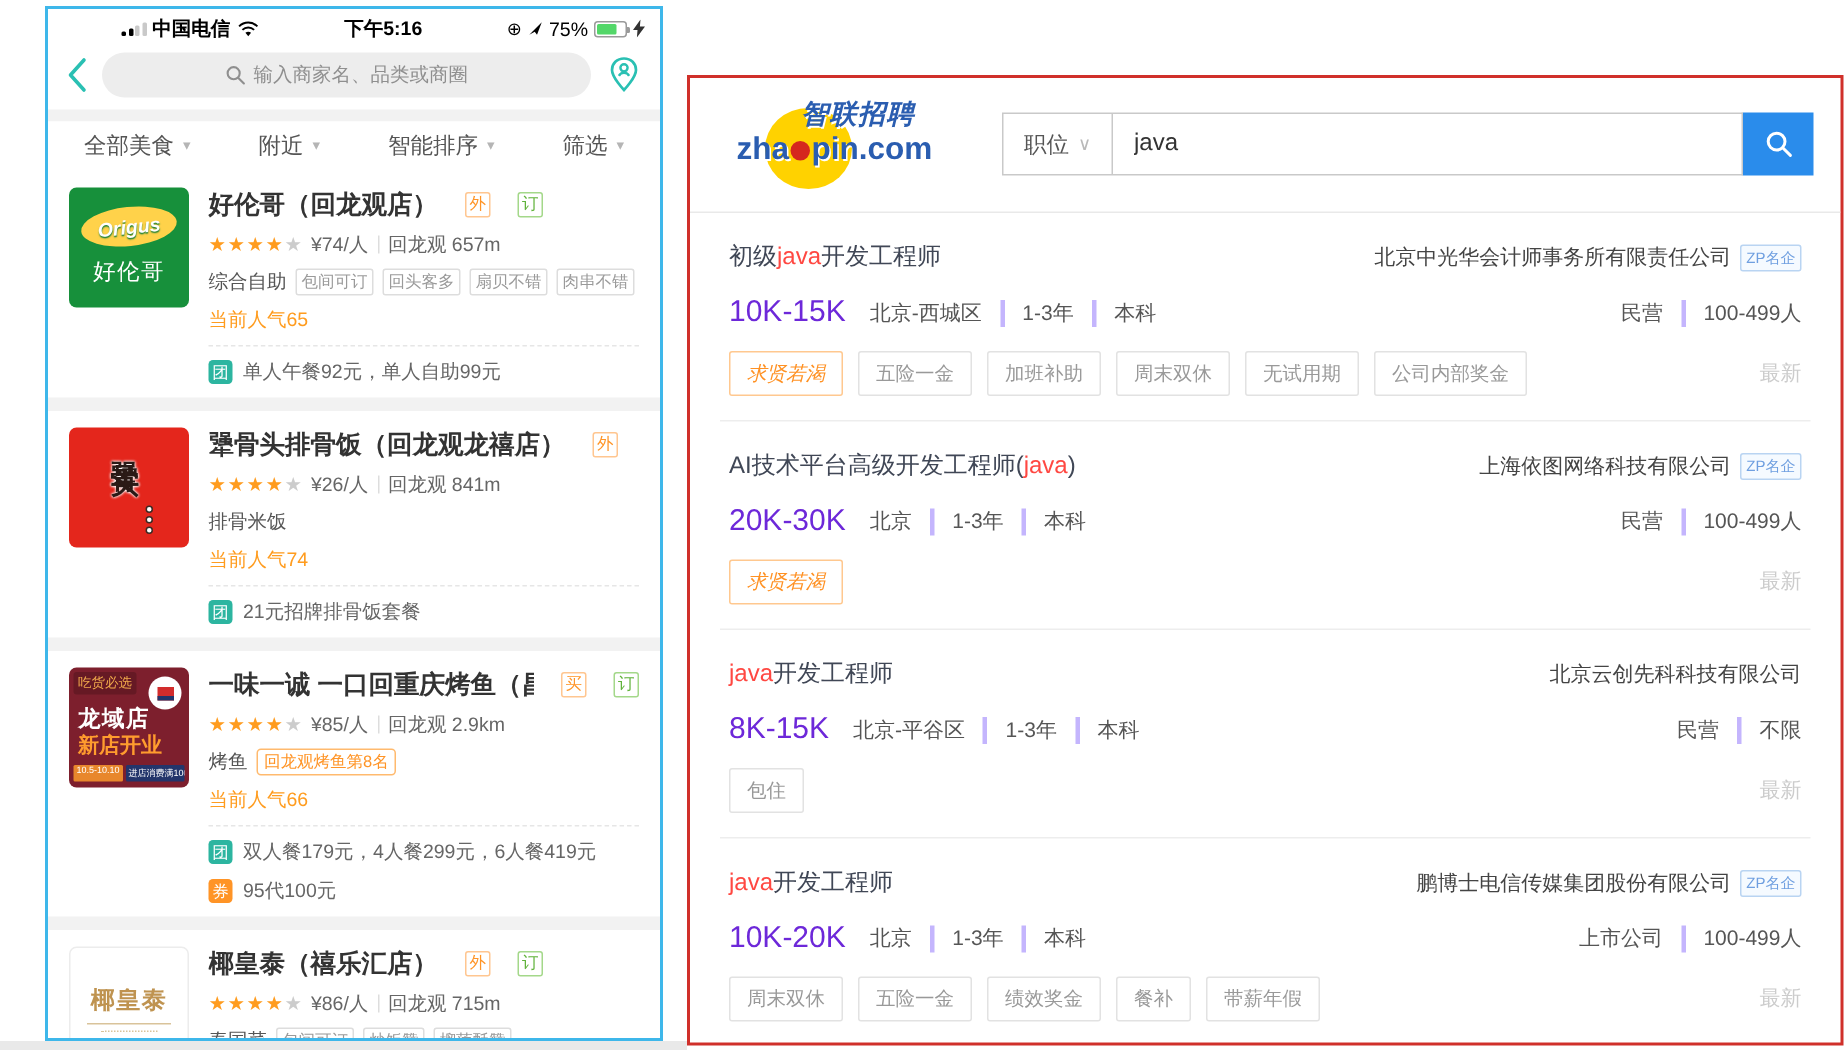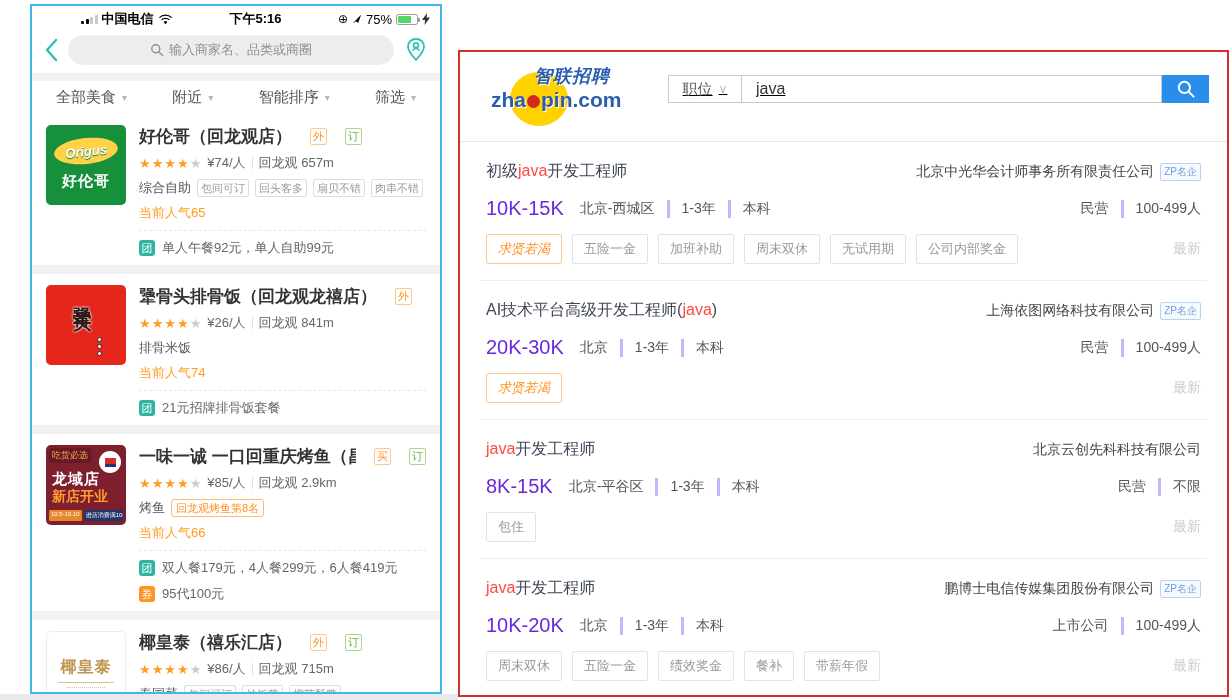--- a/index.html
+++ b/index.html
@@ -60,21 +60,21 @@
   .dash { border-top:1px dashed #e6e6e6; margin-top:8px; }
   .deal { display:flex; align-items:center; gap:7px; margin-top:8px; font-size:13px; color:#666; }
   .dicon { width:16px; height:16px; border-radius:3px; color:#fff; font-size:11px; display:flex; align-items:center; justify-content:center; flex:none; }
   .tuan { background:#2cb5a0; }
   .quan { background:#ff9426; }
 
   
   .logo1 { background:#17903b; }
   .org-el { position:absolute; left:8px; top:13px; width:64px; height:26px; background:#ffd24a; border-radius:50%; transform:rotate(-6deg); display:flex; align-items:center; justify-content:center; }
   .org-el span { color:#fff; font-weight:bold; font-style:italic; font-size:13px; text-shadow:0 1px 1px #0a7a35; }
-  .org-nm { position:absolute; left:0; right:0; top:47px; text-align:center; color:#fff; font-weight:bold; font-size:15px; letter-spacing:1px; }
+  .org-nm { position:absolute; left:0; right:0; top:47px; text-align:center; color:#fff; font-weight:normal; font-size:15px; letter-spacing:1px; }
 
   .logo2 { background:#e4261c; }
   .jgt { position:absolute; left:50%; top:7px; transform:translateX(-65%); writing-mode:vertical-rl; font-size:19px; font-weight:bold; color:#2b1a16; letter-spacing:2px; text-shadow:0 0 2px #fff, 0 0 2px #fff; }
   .jdots { position:absolute; right:24px; bottom:9px; display:flex; flex-direction:column; gap:2px; }
   .jdots i { width:5px; height:5px; border:1px solid #3a2a24; background:#fff; border-radius:50%; }
 
   .logo3 { background:#7d1f2d; }
   .l3-badge { position:absolute; top:3px; left:3px; color:#f0a94b; font-size:9px; background:rgba(0,0,0,0.18); padding:1px 3px; border-radius:2px; }
   .l3-circle { position:absolute; top:6px; right:5px; width:22px; height:22px; background:#fff; border-radius:50%; display:flex; align-items:center; justify-content:center; }
   .l3-circle i { width:11px; height:9px; background:#d22c2c; border-bottom:3px solid #23356b; }
@@ -90,21 +90,21 @@
   .l4-line2 { position:absolute; top:55px; left:20px; right:20px; border-top:1px dotted #d9c39a; }
 
   
   .zl { position:absolute; left:458px; top:50px; width:771px; height:647px; border:2px solid #d0302a; background:#fff; overflow:hidden; }
   .zl-header { height:90px; border-bottom:1px solid #e9e9e9; position:relative; }
   .zl-logo { position:absolute; left:18px; top:11px; width:170px; height:68px; cursor:pointer; }
   .zl-ellipse { position:absolute; left:32px; top:9px; width:58px; height:54px; border-radius:50%; background:#ffd200; }
   .zl-cn { position:absolute; left:56px; top:1px; font-style:italic; font-weight:bold; font-size:18px; color:#2a5db0; letter-spacing:1px; text-shadow:1px 1px 0 #fff; white-space:nowrap; }
   .zl-en { position:absolute; left:0; top:25px; font-weight:bold; font-size:21px; color:#2a5db0; white-space:nowrap; text-shadow:1px 1px 0 #fff;margin-left:13px; }
   .zl-dot { display:inline-block; width:13px; height:13px; border-radius:50%; background:#d5281e; vertical-align:-1px; margin:0 1px; }
-  .zl-search { position:absolute; left:208px; top:23px; display:flex; height:28px;text-decoration:underline; }
+  .zl-search { position:absolute; left:208px; top:23px; display:flex; height:42px; }
   .zl-cat { width:74px; border:1px solid #c9c9c9; display:flex; align-items:center; justify-content:center; gap:6px; font-size:15px; color:#555; background:#fff; cursor:pointer; }
   .zl-dc { color:#b9b9b9; font-size:12px; }
   .zl-input { width:420px; border:1px solid #c9c9c9; border-left:none; padding:0 14px; font-size:16px; color:#333; outline:none; font-family:inherit; }
   .zl-btn { width:47px; background:#2a8ceb; border:none; display:flex; align-items:center; justify-content:center; cursor:pointer; }
 
   .job { padding:19px 26px 16px; }
   .jr1 { display:flex; justify-content:space-between; align-items:center; }
   .jtitle { font-size:16px; color:#404756; cursor:pointer; white-space:nowrap; }
   .jhl { color:#ff4842; }
   .jcompany { font-size:14px; color:#444; display:flex; align-items:center; gap:6px; cursor:pointer; }

